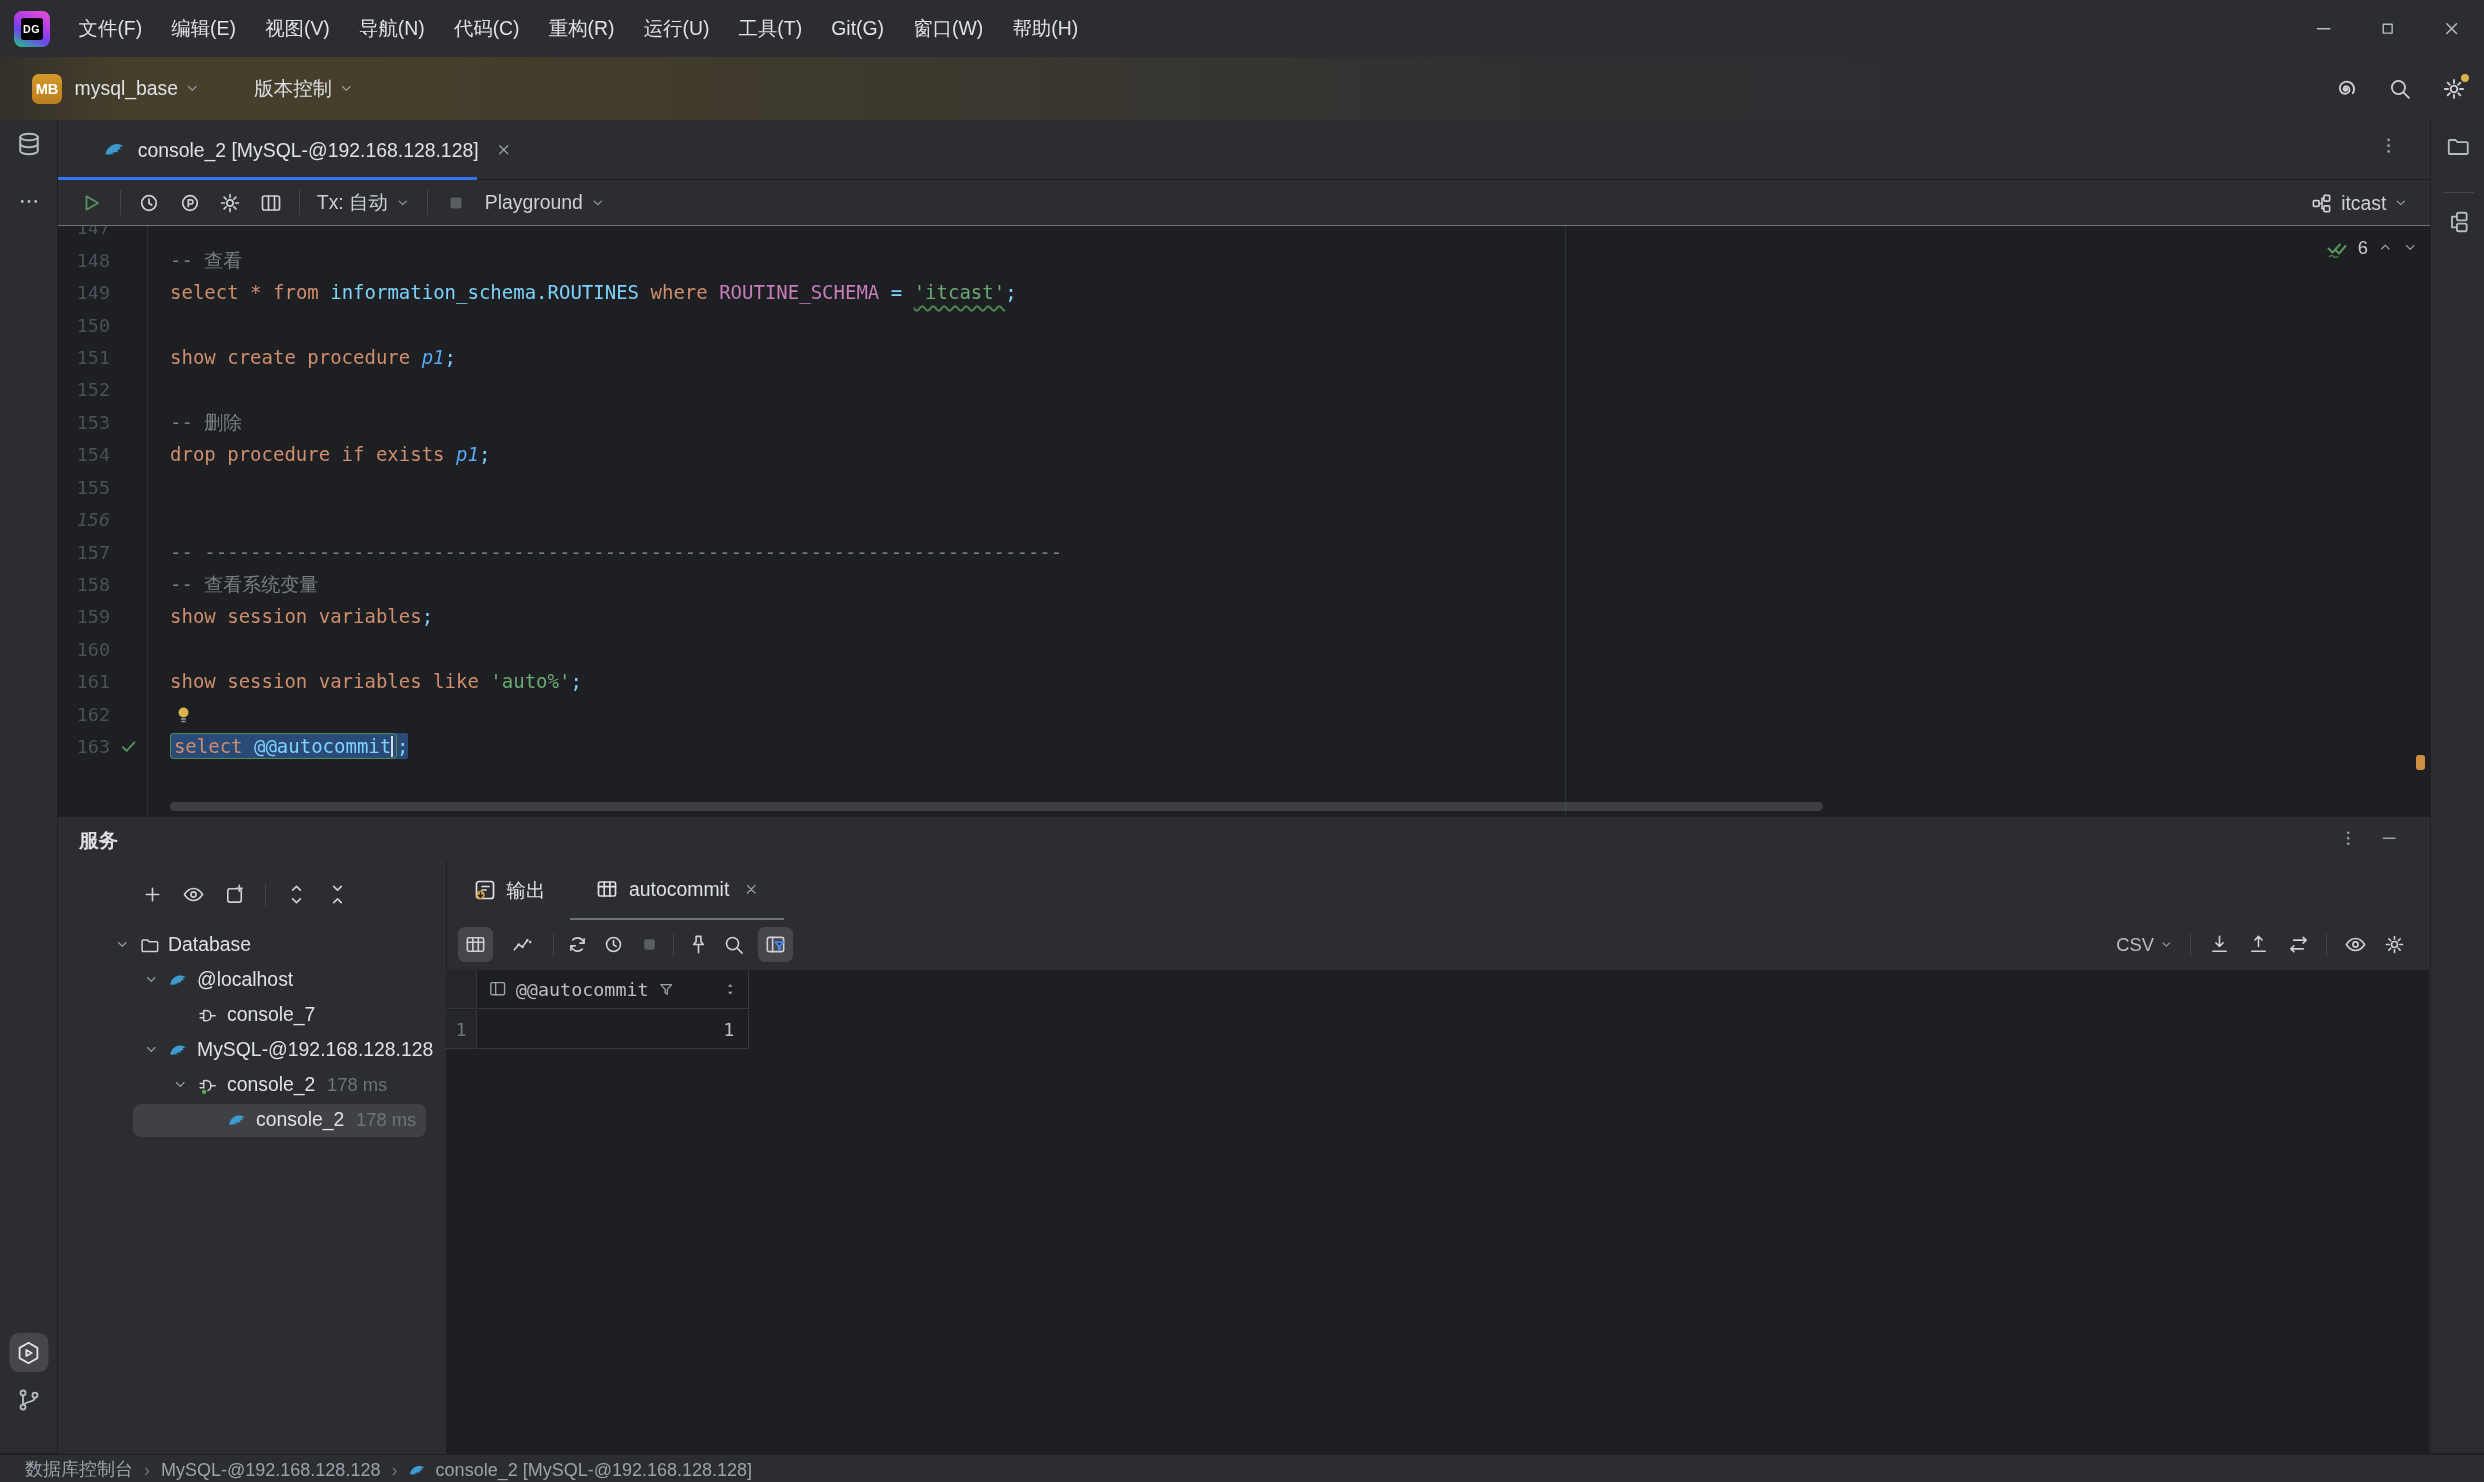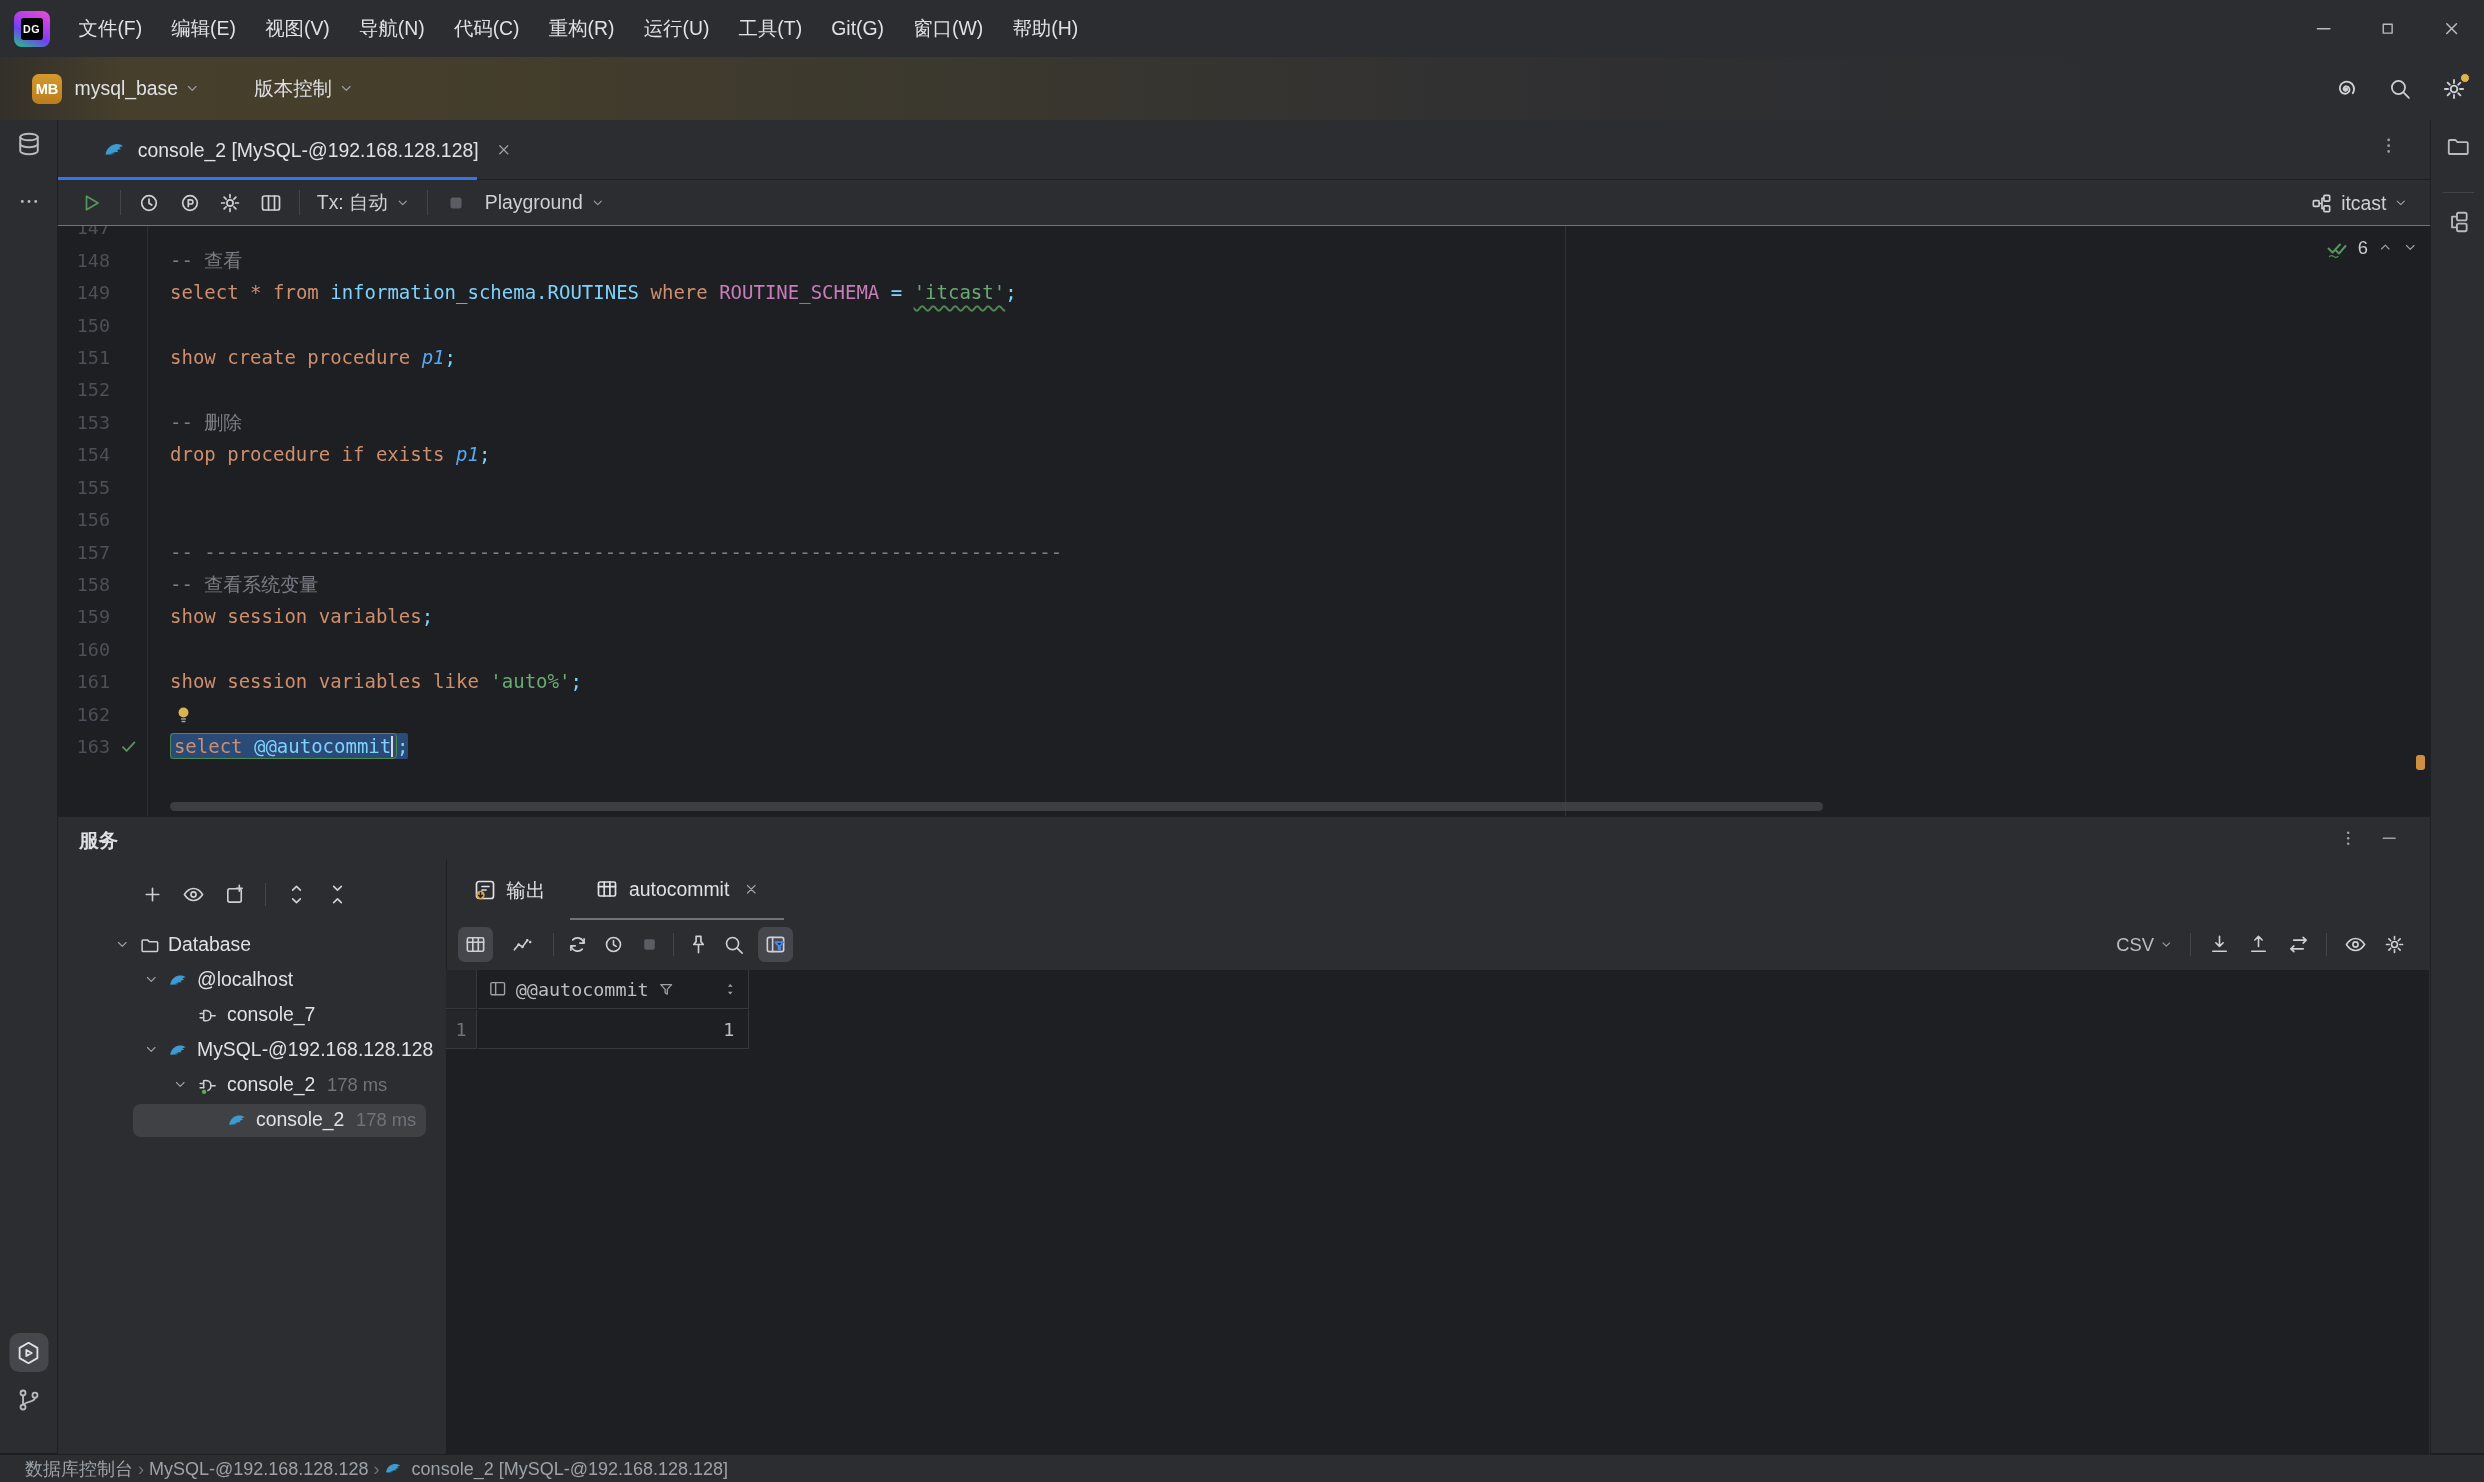--- a/index.html
+++ b/index.html
@@ -117,21 +117,21 @@
   #rtable{position:absolute;left:0;top:0}
   .hcell{position:absolute;display:flex;align-items:center;font-family:"DejaVu Sans Mono",monospace;font-size:18.4px;color:#bcbec4}
   #corner{left:0;top:0;width:31px;height:39px;background:#242629;border-right:1px solid #36383c;border-bottom:1px solid #36383c}
   #colhead{left:32px;top:0;width:271px;height:39px;border-right:1px solid #36383c;border-bottom:1px solid #36383c;padding:0 9.7px;gap:8.7px}
   #rownum{left:0;top:40px;width:31px;height:39px;background:#242629;border-right:1px solid #36383c;border-bottom:1px solid #36383c;justify-content:center;color:#6f737a}
   #rowval{left:32px;top:40px;width:271px;height:39px;border-right:1px solid #36383c;border-bottom:1px solid #36383c;justify-content:flex-end;padding-right:13.6px}
 
   
   #statusbar{left:0;top:1454px;width:2484px;height:29px;background:#2b2d30;border-top:1px solid #1f2023;
      display:flex;align-items:center;padding-left:25px;font-size:18px;color:#9da2aa}
-  #crumbs{display:flex;align-items:center;gap:5px}
+  #crumbs{display:flex;align-items:flex-end;gap:11px}
   .crumb-sep{color:#6f737a}
   .crumb{display:flex;align-items:center;gap:7.8px;white-space:nowrap}
   #status-right{margin-left:auto;display:flex;align-items:center;gap:35px;padding-right:202px}
 </style>
 </head>
 <body>
 
 <div id="app">
 
   <div id="projectbar" class="abs">
@@ -378,21 +378,21 @@
     <div id="code-lines">
         <div class="cl" style="top: -14.6px;"><span class="ln">147</span><span class="ct"></span></div>
         <div class="cl" style="top: 18px;"><span class="ln">148</span><span class="ct"><span class="tk-com">-- 查看</span></span></div>
         <div class="cl" style="top: 50px;"><span class="ln">149</span><span class="ct"><span class="tk-kw">select</span><span class="tk-pl"> </span><span class="tk-kw">*</span><span class="tk-pl"> </span><span class="tk-kw">from</span><span class="tk-pl"> information_schema.ROUTINES </span><span class="tk-kw">where</span><span class="tk-pl"> </span><span class="tk-col">ROUTINE_SCHEMA</span><span class="tk-pl"> = </span><span class="tk-strw">'itcast'</span><span class="tk-pl">;</span></span></div>
         <div class="cl" style="top: 83px;"><span class="ln">150</span><span class="ct"></span></div>
         <div class="cl" style="top: 115px;"><span class="ln">151</span><span class="ct"><span class="tk-kw">show create procedure</span><span class="tk-pl"> </span><span class="tk-var">p1</span><span class="tk-pl">;</span></span></div>
         <div class="cl" style="top: 147px;"><span class="ln">152</span><span class="ct"></span></div>
         <div class="cl" style="top: 180px;"><span class="ln">153</span><span class="ct"><span class="tk-com">-- 删除</span></span></div>
         <div class="cl" style="top: 212px;"><span class="ln">154</span><span class="ct"><span class="tk-kw">drop procedure if exists</span><span class="tk-pl"> </span><span class="tk-var">p1</span><span class="tk-pl">;</span></span></div>
         <div class="cl" style="top: 245px;"><span class="ln">155</span><span class="ct"></span></div>
-        <div class="cl" style="top: 277px;"><span class="ln">156</span><span class="ct"></span></div>
+        <div class="cl" style="top: 277px; font-style: italic;"><span class="ln">156</span><span class="ct"></span></div>
         <div class="cl" style="top: 310px;"><span class="ln">157</span><span class="ct"><span class="tk-com">-- ---------------------------------------------------------------------------</span></span></div>
         <div class="cl" style="top: 342px;"><span class="ln">158</span><span class="ct"><span class="tk-com">-- 查看系统变量</span></span></div>
         <div class="cl" style="top: 374px;"><span class="ln">159</span><span class="ct"><span class="tk-kw">show session variables</span><span class="tk-pl">;</span></span></div>
         <div class="cl" style="top: 407px;"><span class="ln">160</span><span class="ct"></span></div>
         <div class="cl" style="top: 439px;"><span class="ln">161</span><span class="ct"><span class="tk-kw">show session variables like</span><span class="tk-pl"> </span><span class="tk-str">'auto%'</span><span class="tk-pl">;</span></span></div>
         <div class="cl" style="top: 472px;"><span class="ln">162</span><span class="ct"><span style="display: inline-block; margin-left: 1.9px; vertical-align: -4.9px;"><svg width="23" height="23" viewBox="0 0 24 24" fill="none" stroke="currentColor" stroke-width="1.7" stroke-linecap="round" stroke-linejoin="round">
                 <circle cx="12" cy="10" r="5.2" fill="#dcb44f" stroke="none"></circle>
                 <path d="M10 16.8h4M10.5 19.2h3" stroke="#9a9da3" stroke-width="1.6"></path>
               </svg></span></span></div>
         <div class="cl" style="top: 504px;"><span class="ln">163</span><span class="gut-check"><svg width="21.3" height="21.3" viewBox="0 0 24 24" fill="none" stroke="currentColor" stroke-width="1.7" stroke-linecap="round" stroke-linejoin="round">

